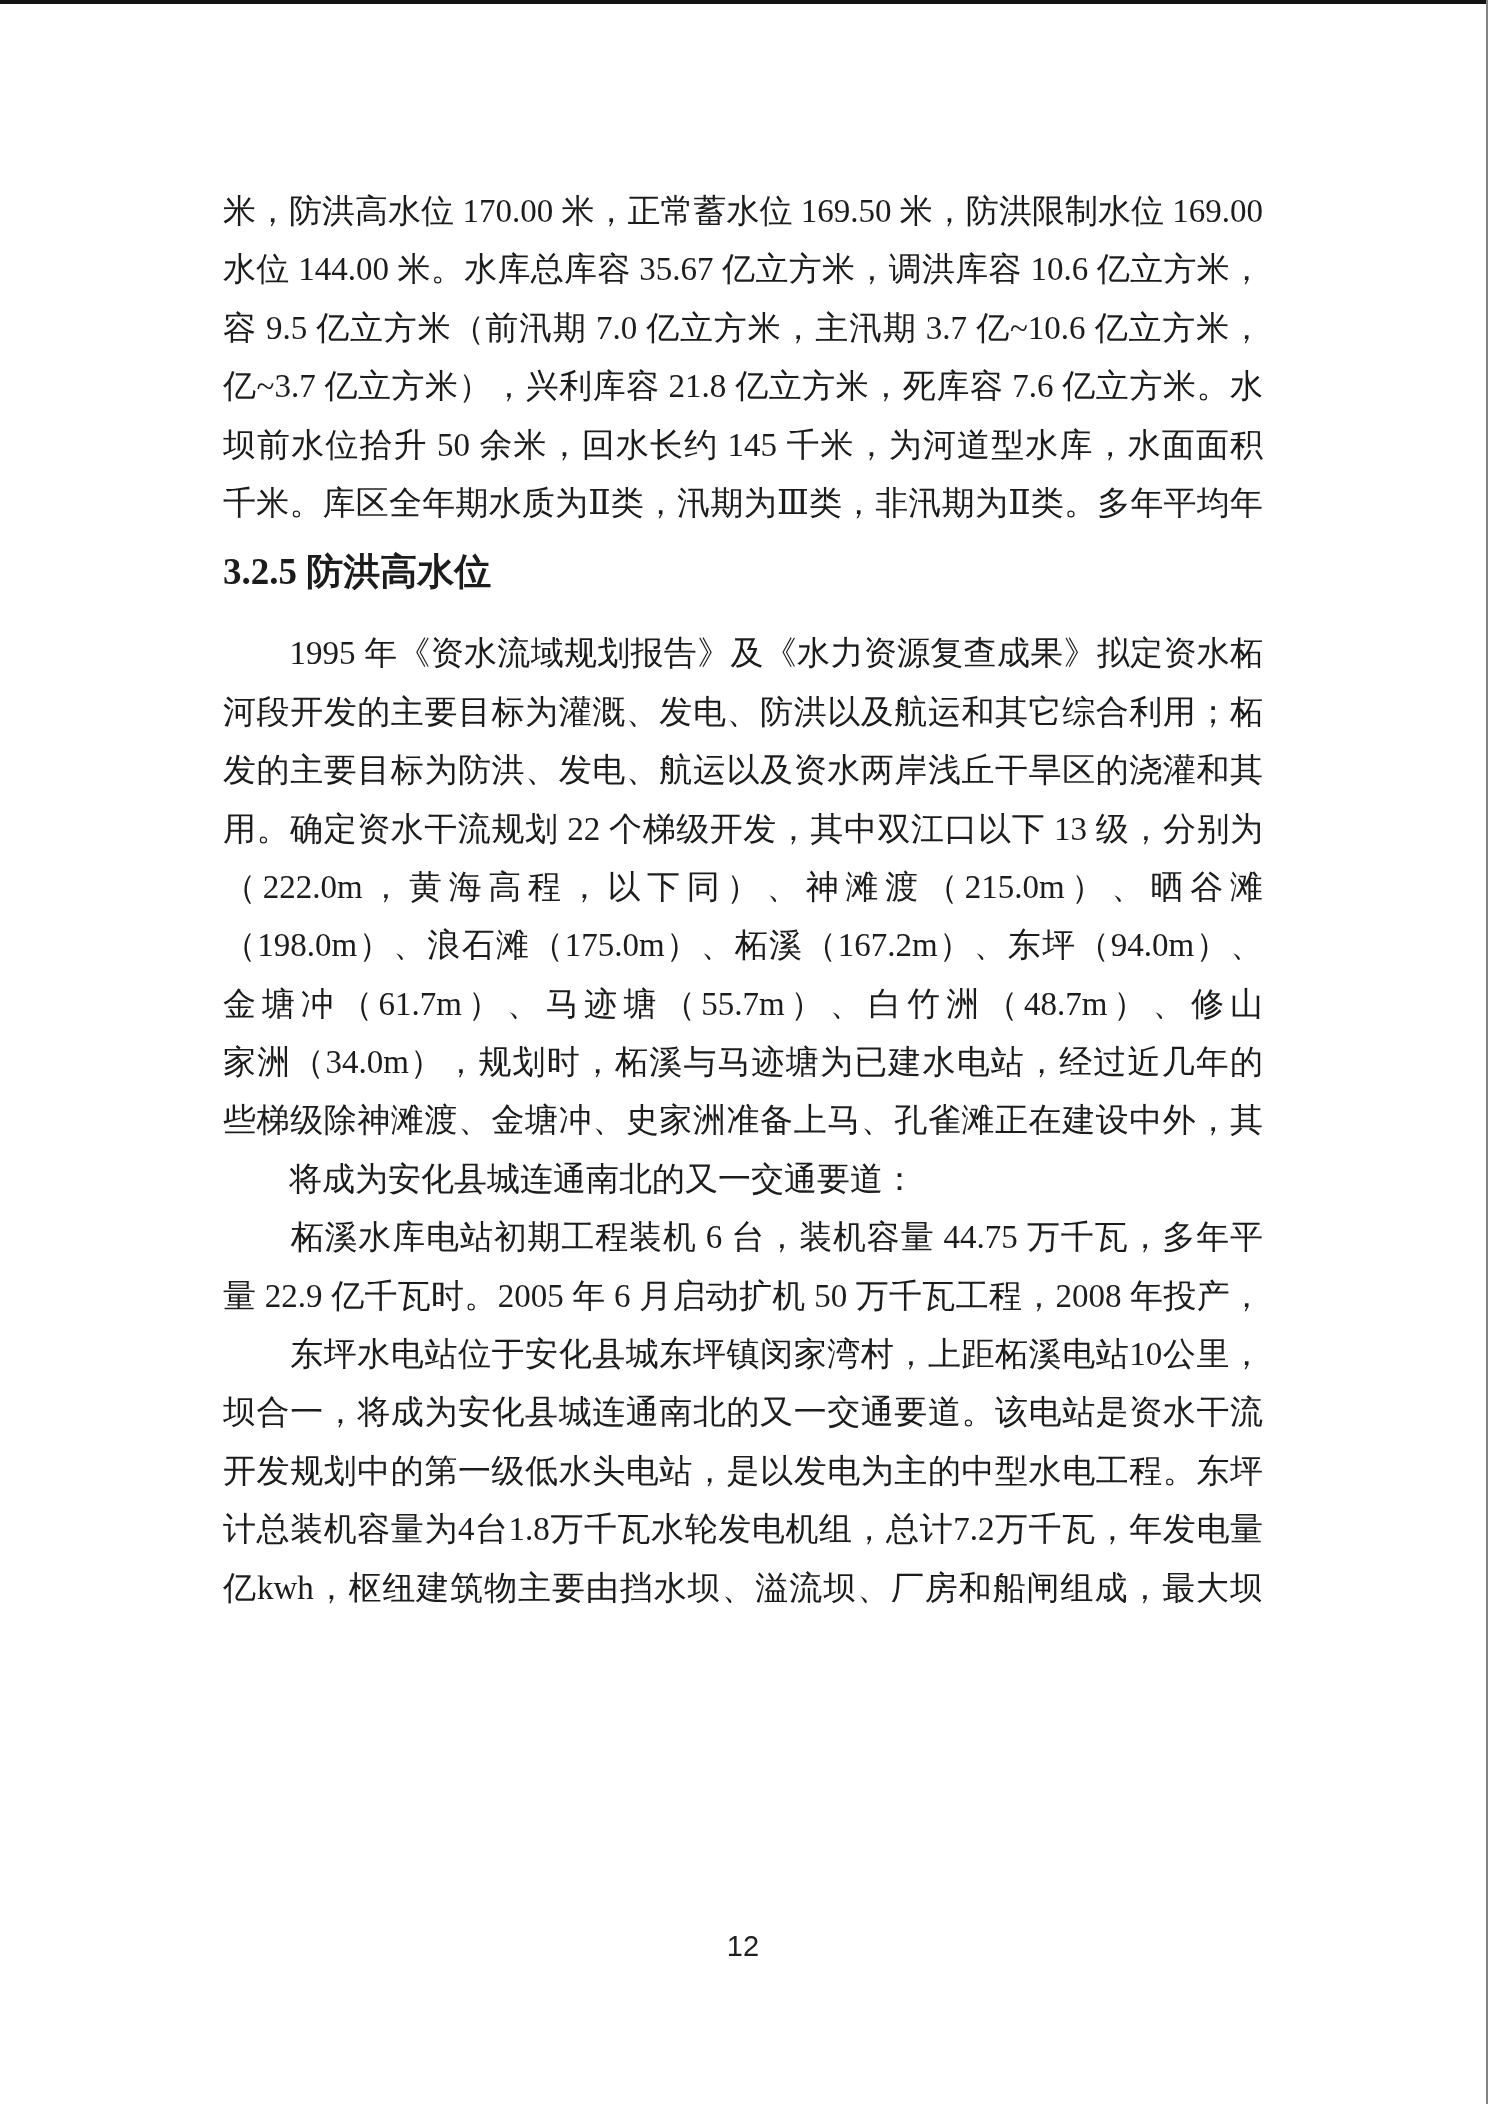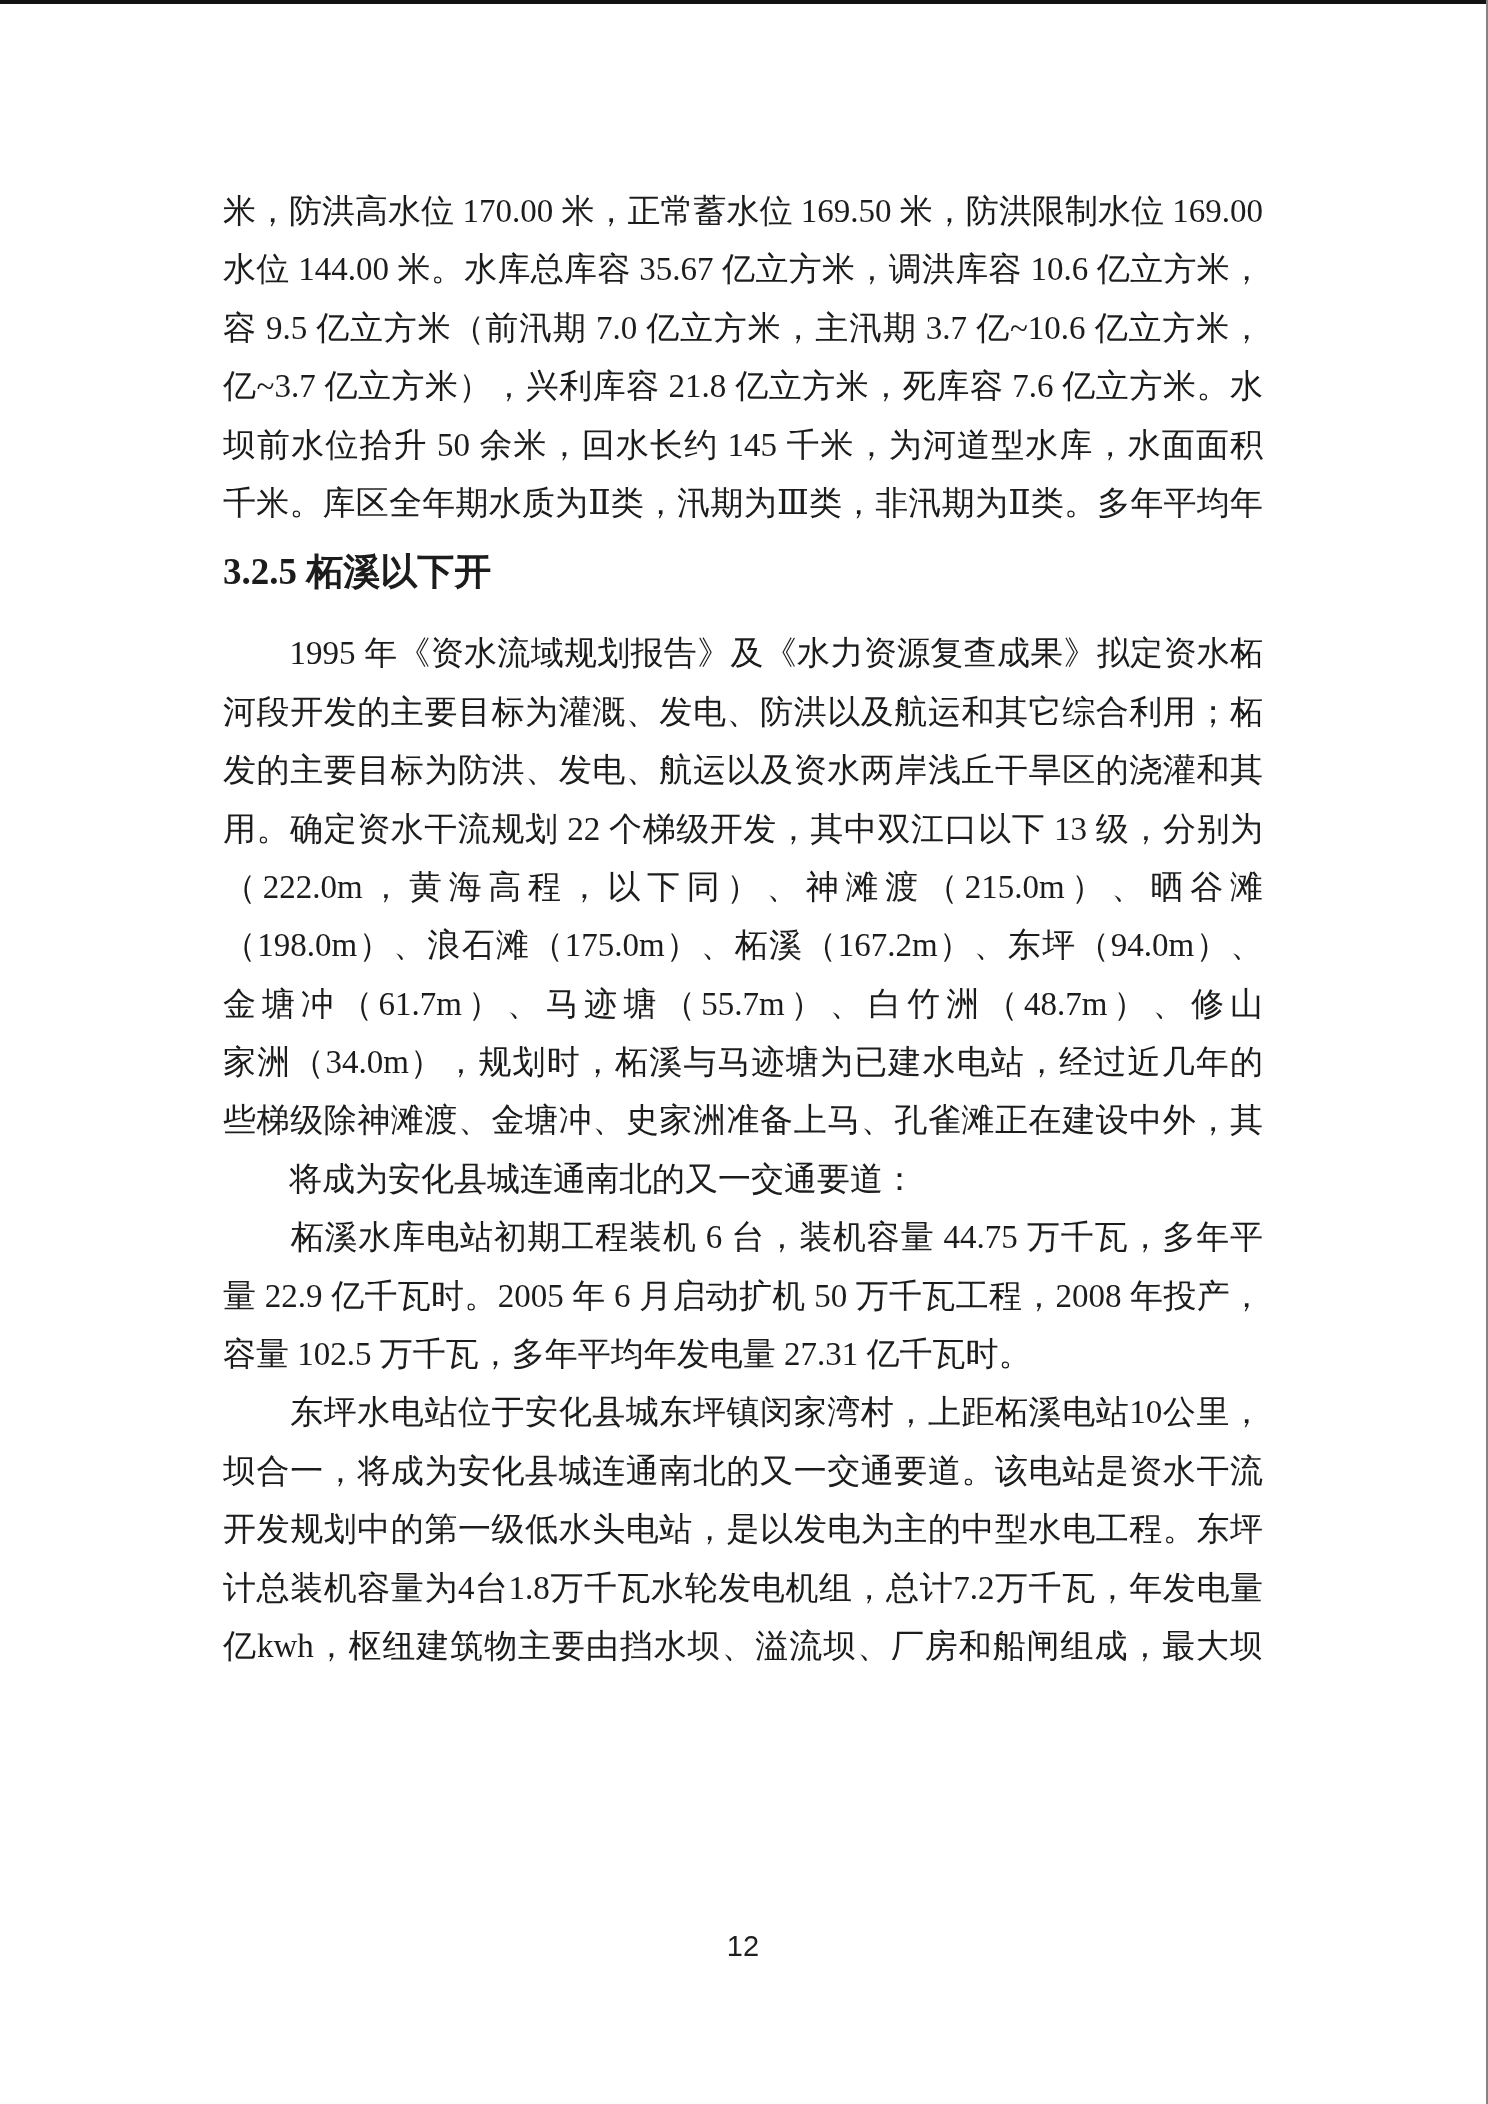--- a/index.html
+++ b/index.html
@@ -72,39 +72,38 @@
 
   <div class="doc-body">
       <div class="para">
         <div class="line just">米，防洪高水位 170.00 米，正常蓄水位 169.50 米，防洪限制水位 169.00 米，死</div>
         <div class="line just">水位 144.00 米。水库总库容 35.67 亿立方米，调洪库容 10.6 亿立方米，防洪库</div>
         <div class="line just">容 9.5 亿立方米（前汛期 7.0 亿立方米，主汛期 3.7 亿~10.6 亿立方米，后汛期 1.6</div>
         <div class="line just">亿~3.7 亿立方米），兴利库容 21.8 亿立方米，死库容 7.6 亿立方米。水库蓄水后</div>
         <div class="line just">坝前水位拾升 50 余米，回水长约 145 千米，为河道型水库，水面面积 126 平方</div>
         <div class="line just">千米。库区全年期水质为Ⅱ类，汛期为Ⅲ类，非汛期为Ⅱ类。多年平均年入库径</div>
       </div>
-      <div class="heading">3.2.5 柘溪以下开</div>
+      <div class="heading">3.2.5 防洪高水位</div>
       <div class="para">
         <div class="line just">　　1995 年《资水流域规划报告》及《水力资源复查成果》拟定资水柘溪以上</div>
         <div class="line just">河段开发的主要目标为灌溉、发电、防洪以及航运和其它综合利用；柘溪以下开</div>
         <div class="line just">发的主要目标为防洪、发电、航运以及资水两岸浅丘干旱区的浇灌和其它综合利</div>
         <div class="line just">用。确定资水干流规划 22 个梯级开发，其中双江口以下 13 级，分别为孔雀滩</div>
         <div class="line just">（222.0m，黄海高程，以下同）、神滩渡（215.0m）、晒谷滩（208.0m）、筱溪</div>
         <div class="line just">（198.0m）、浪石滩（175.0m）、柘溪（167.2m）、东坪（94.0m）、株溪口（87.0m）、</div>
         <div class="line just">金塘冲（61.7m）、马迹塘（55.7m）、白竹洲（48.7m）、修山（42.7m）、史</div>
         <div class="line just">家洲（34.0m），规划时，柘溪与马迹塘为已建水电站，经过近几年的建设，这</div>
         <div class="line just">些梯级除神滩渡、金塘冲、史家洲准备上马、孔雀滩正在建设中外，其他梯级均</div>
       </div>
       <div class="para">
         <div class="line">　　将成为安化县城连通南北的又一交通要道：</div>
       </div>
       <div class="para">
         <div class="line just">　　柘溪水库电站初期工程装机 6 台，装机容量 44.75 万千瓦，多年平均年发电</div>
         <div class="line just">量 22.9 亿千瓦时。2005 年 6 月启动扩机 50 万千瓦工程，2008 年投产，总装机</div>
-        <div class="line">容量 102.5 万千瓦，多年平均年发电量 27.31 亿千瓦时。</div>
       </div>
       <div class="para">
         <div class="line just">　　东坪水电站位于安化县城东坪镇闵家湾村，上距柘溪电站10公里，工程为桥</div>
         <div class="line just">坝合一，将成为安化县城连通南北的又一交通要道。该电站是资水干流益阳河段</div>
         <div class="line just">开发规划中的第一级低水头电站，是以发电为主的中型水电工程。东坪水电站设</div>
         <div class="line just">计总装机容量为4台1.8万千瓦水轮发电机组，总计7.2万千瓦，年发电量为2.912</div>
         <div class="line just">亿kwh，枢纽建筑物主要由挡水坝、溢流坝、厂房和船闸组成，最大坝高19米，</div>
       </div>
     </div>
 

